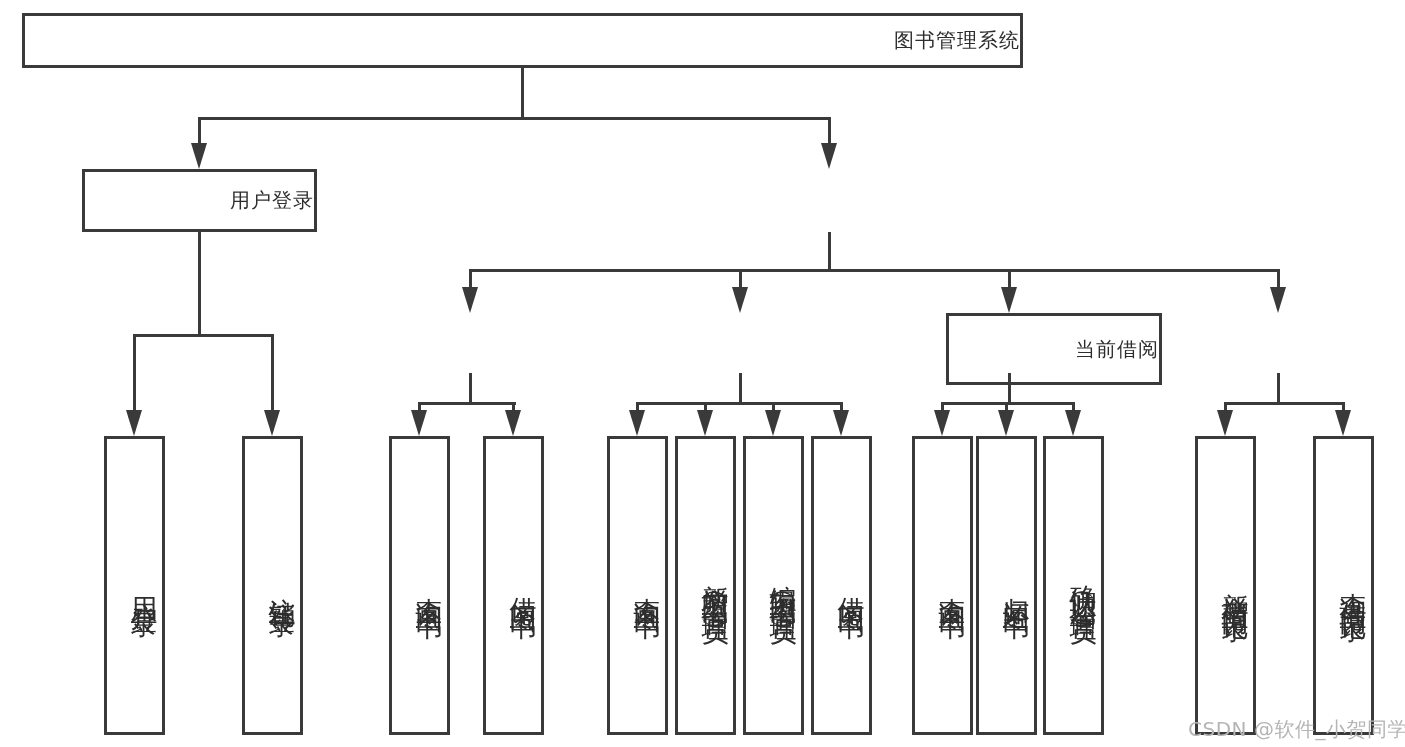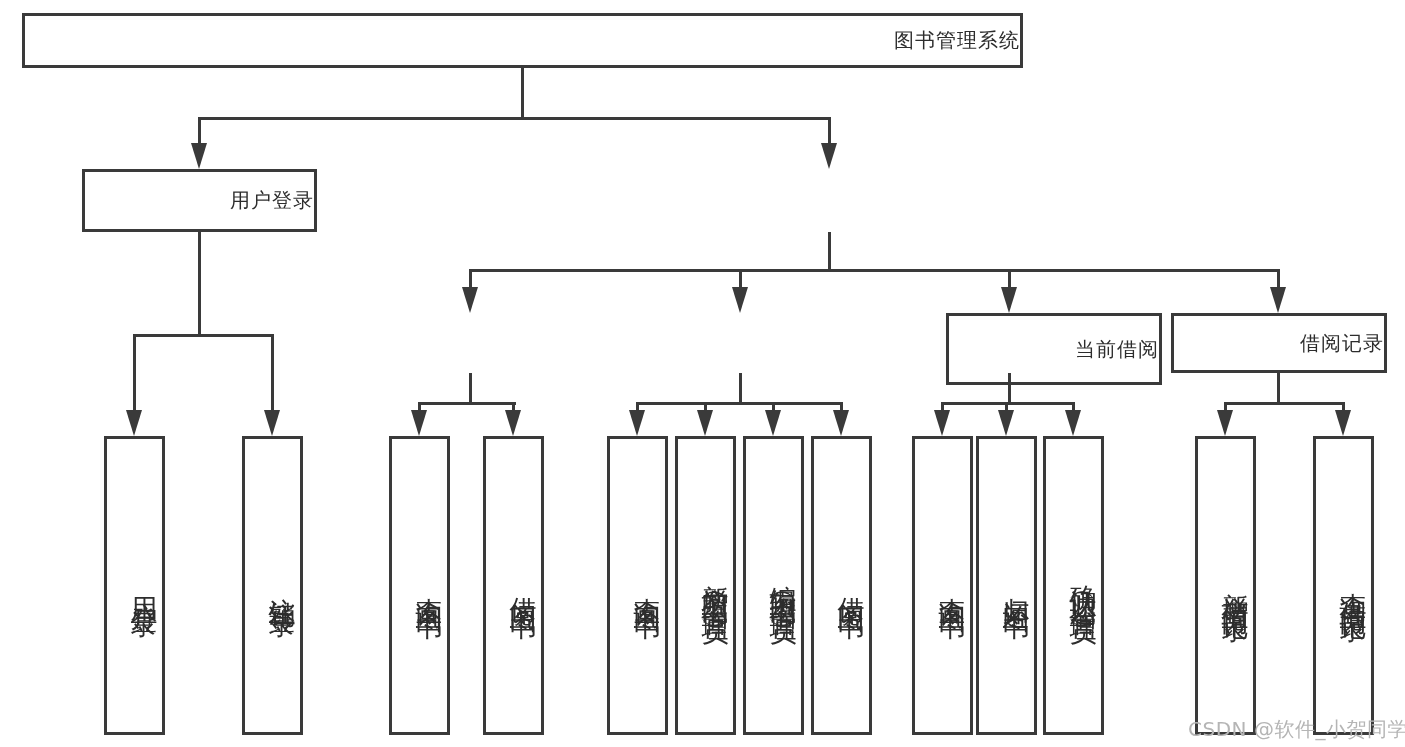--- a/index.html
+++ b/index.html
@@ -50,23 +50,20 @@
   <div class="box hbox" style="left:22px;top:13px;width:1001px;height:55px;">
     <span>图书管理系统</span>
   </div>
 
   <div class="box hbox" style="left:82px;top:169px;width:235px;height:63px;">
     <span>用户登录</span>
   </div>
 
   <div class="box hbox" style="left:902px;top:313px;width:216px;height:72px;margin-left:44px;">
     <span>当前借阅</span>
-  </div>
-  <div class="box hbox" style="left:1171px;top:313px;width:216px;height:60px;">
-    <span>借阅记录</span>
   </div>
 
   <div class="box" style="left:104px;top:436px;width:61px;height:299px;">
     <span class="vtext">用户登录</span>
   </div>
   <div class="box" style="left:242px;top:436px;width:61px;height:299px;">
     <span class="vtext">注销登录</span>
   </div>
   <div class="box" style="left:389px;top:436px;width:61px;height:299px;">
     <span class="vtext">查询图书</span>

